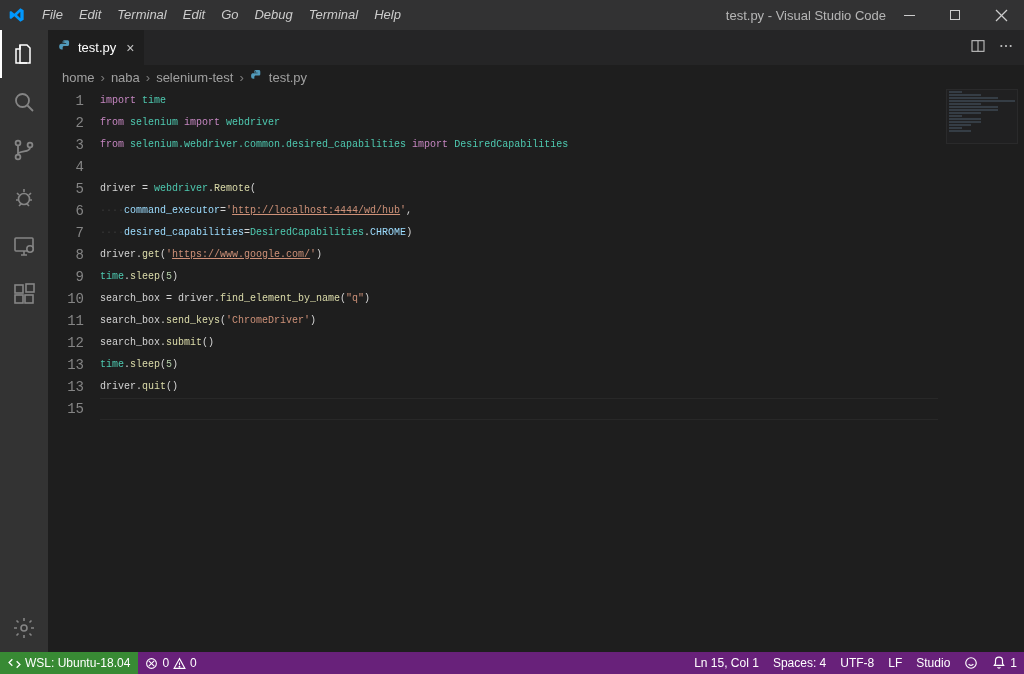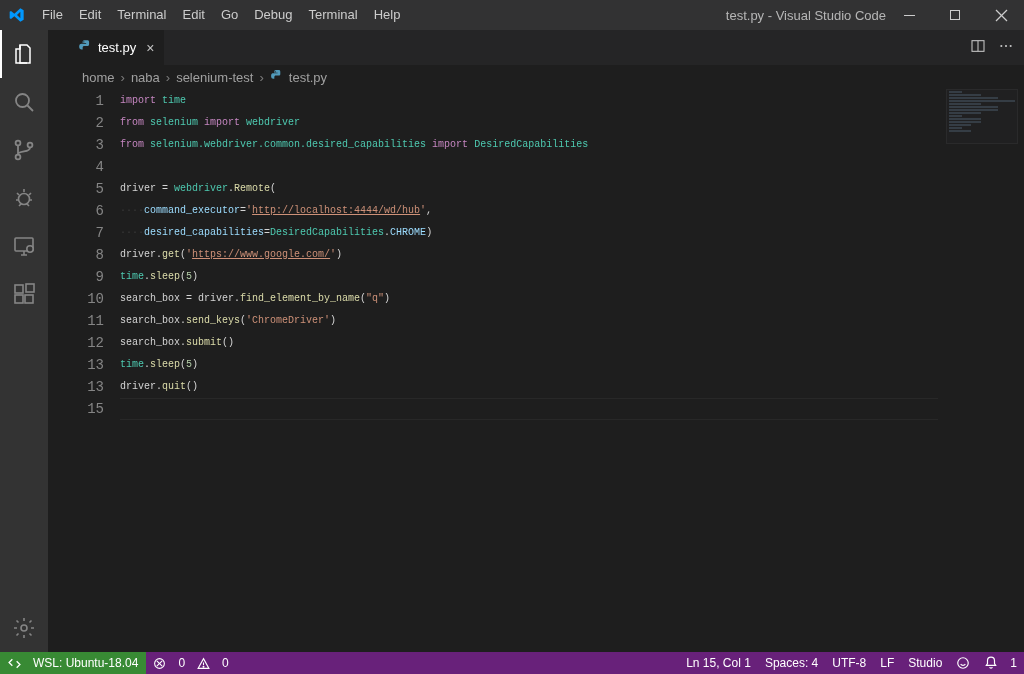--- a/index.html
+++ b/index.html
@@ -5,35 +5,35 @@
 * { margin:0; padding:0; box-sizing:border-box; }
 body {
   width:1024px; height:674px; overflow:hidden;
   font-family:"Segoe UI", Arial, sans-serif;
   font-size:13px; background:#1e1e1e; color:#cccccc;
   display:flex; flex-direction:column;
 }
 
 .title-bar { height:30px; background:#323233; display:flex; align-items:center; color:#cccccc; }
 .title-bar .logo { width:34px; display:flex; justify-content:center; align-items:center; color:#0098ff; }
-.title-bar .menu { display:flex; }
+.title-bar .menu { display:flex;font-style:italic; }
 .title-bar .menu .item { padding:0 8px; height:30px; line-height:30px; cursor:default; }
 .title-bar .title { flex:1; text-align:right; opacity:.85; }
 .title-bar .win-ctrl { display:flex; }
 .title-bar .win-ctrl .btn { width:46px; height:30px; display:flex; align-items:center; justify-content:center; }
 .title-bar .win-ctrl svg { stroke:#cccccc; }
 
 
 .main { flex:1; display:flex; min-height:0; }
 .activity-bar { width:48px; background:#333333; display:flex; flex-direction:column; align-items:center; }
 .activity-bar .spacer { flex:1; }
 .activity-bar .ab-item { width:48px; height:48px; display:flex; align-items:center; justify-content:center; color:#858585; }
 .activity-bar .ab-item.active { color:#ffffff; border-left:2px solid #fff; padding-right:2px; }
 
-.editor-area { flex:1; display:flex; flex-direction:column; min-width:0; background:#1e1e1e;margin-left:20px; }
+.editor-area { flex:1; display:flex; flex-direction:column; min-width:0; background:#1e1e1e; }
 .tabs-row { height:35px; background:#252526; display:flex; align-items:stretch; }
 .tab { display:flex; align-items:center; padding:0 10px; gap:6px; background:#1e1e1e; border-right:1px solid #252526; color:#fff; font-size:13px; }
 .tab .file-icon { color:#519aba; }
 .tab .close { color:#c5c5c5; font-size:14px; margin-left:4px; }
 .tabs-row .flex { flex:1; }
 .tabs-row .editor-actions { display:flex; align-items:center; gap:12px; padding:0 10px; color:#c5c5c5; }
 
 .breadcrumbs { height:24px; display:flex; align-items:center; padding:0 14px; gap:6px; color:#a0a0a0; font-size:13px; background:#1e1e1e; }
 .breadcrumbs .sep { opacity:.7; }
 .breadcrumbs .bc-file-icon { color:#519aba; }
@@ -53,21 +53,21 @@
 .tok-var { color:#9cdcfe; }
 .tok-fn { color:#dcdcaa; }
 .tok-str { color:#ce9178; }
 .tok-lnk { color:#ce9178; text-decoration:underline; }
 .tok-num { color:#b5cea8; }
 .tok-plain { color:#d4d4d4; }
 .tok-ws { color:#3b3b3b; }
 
 
 .status-bar { height:22px; background:#68217a; display:flex; align-items:center; font-size:12px; color:#fff; }
-.status-bar .seg { display:flex; align-items:center; gap:12px; padding:0 7px; height:22px; }
+.status-bar .seg { display:flex; align-items:center; gap:4px; padding:0 7px; height:22px; }
 .status-bar .remote { background:#388a34; padding:0 8px; }
 .status-bar .flex { flex:1; }
 .status-bar svg { display:block; }
 
 svg { overflow:visible; }
 </style>
 </head>
 <body>
 
 <div class="title-bar">

